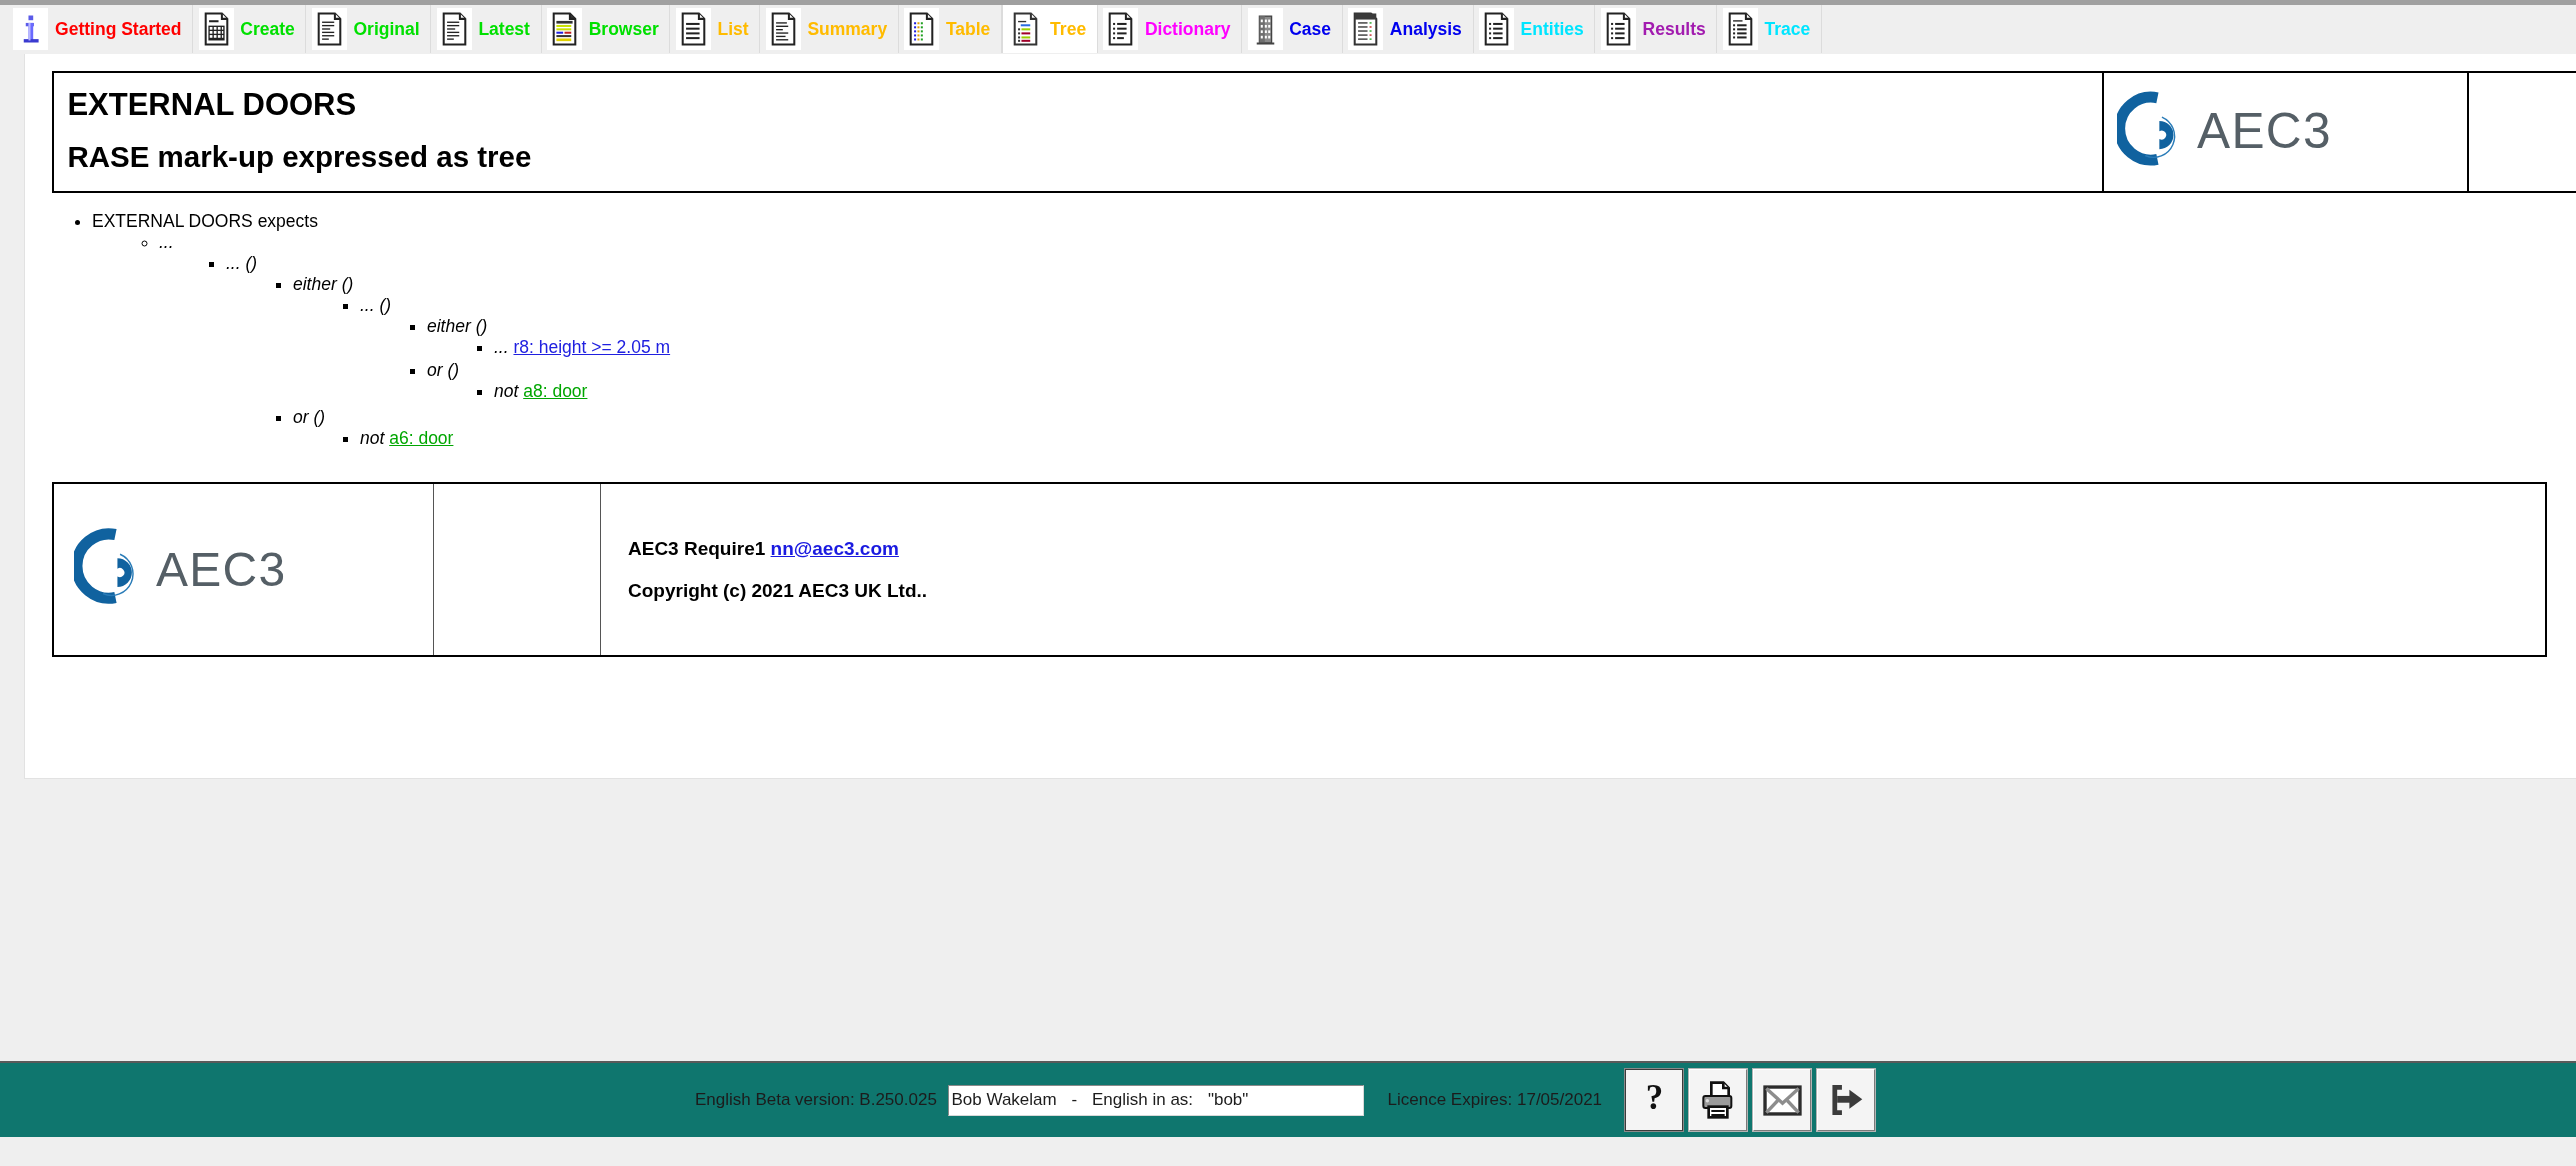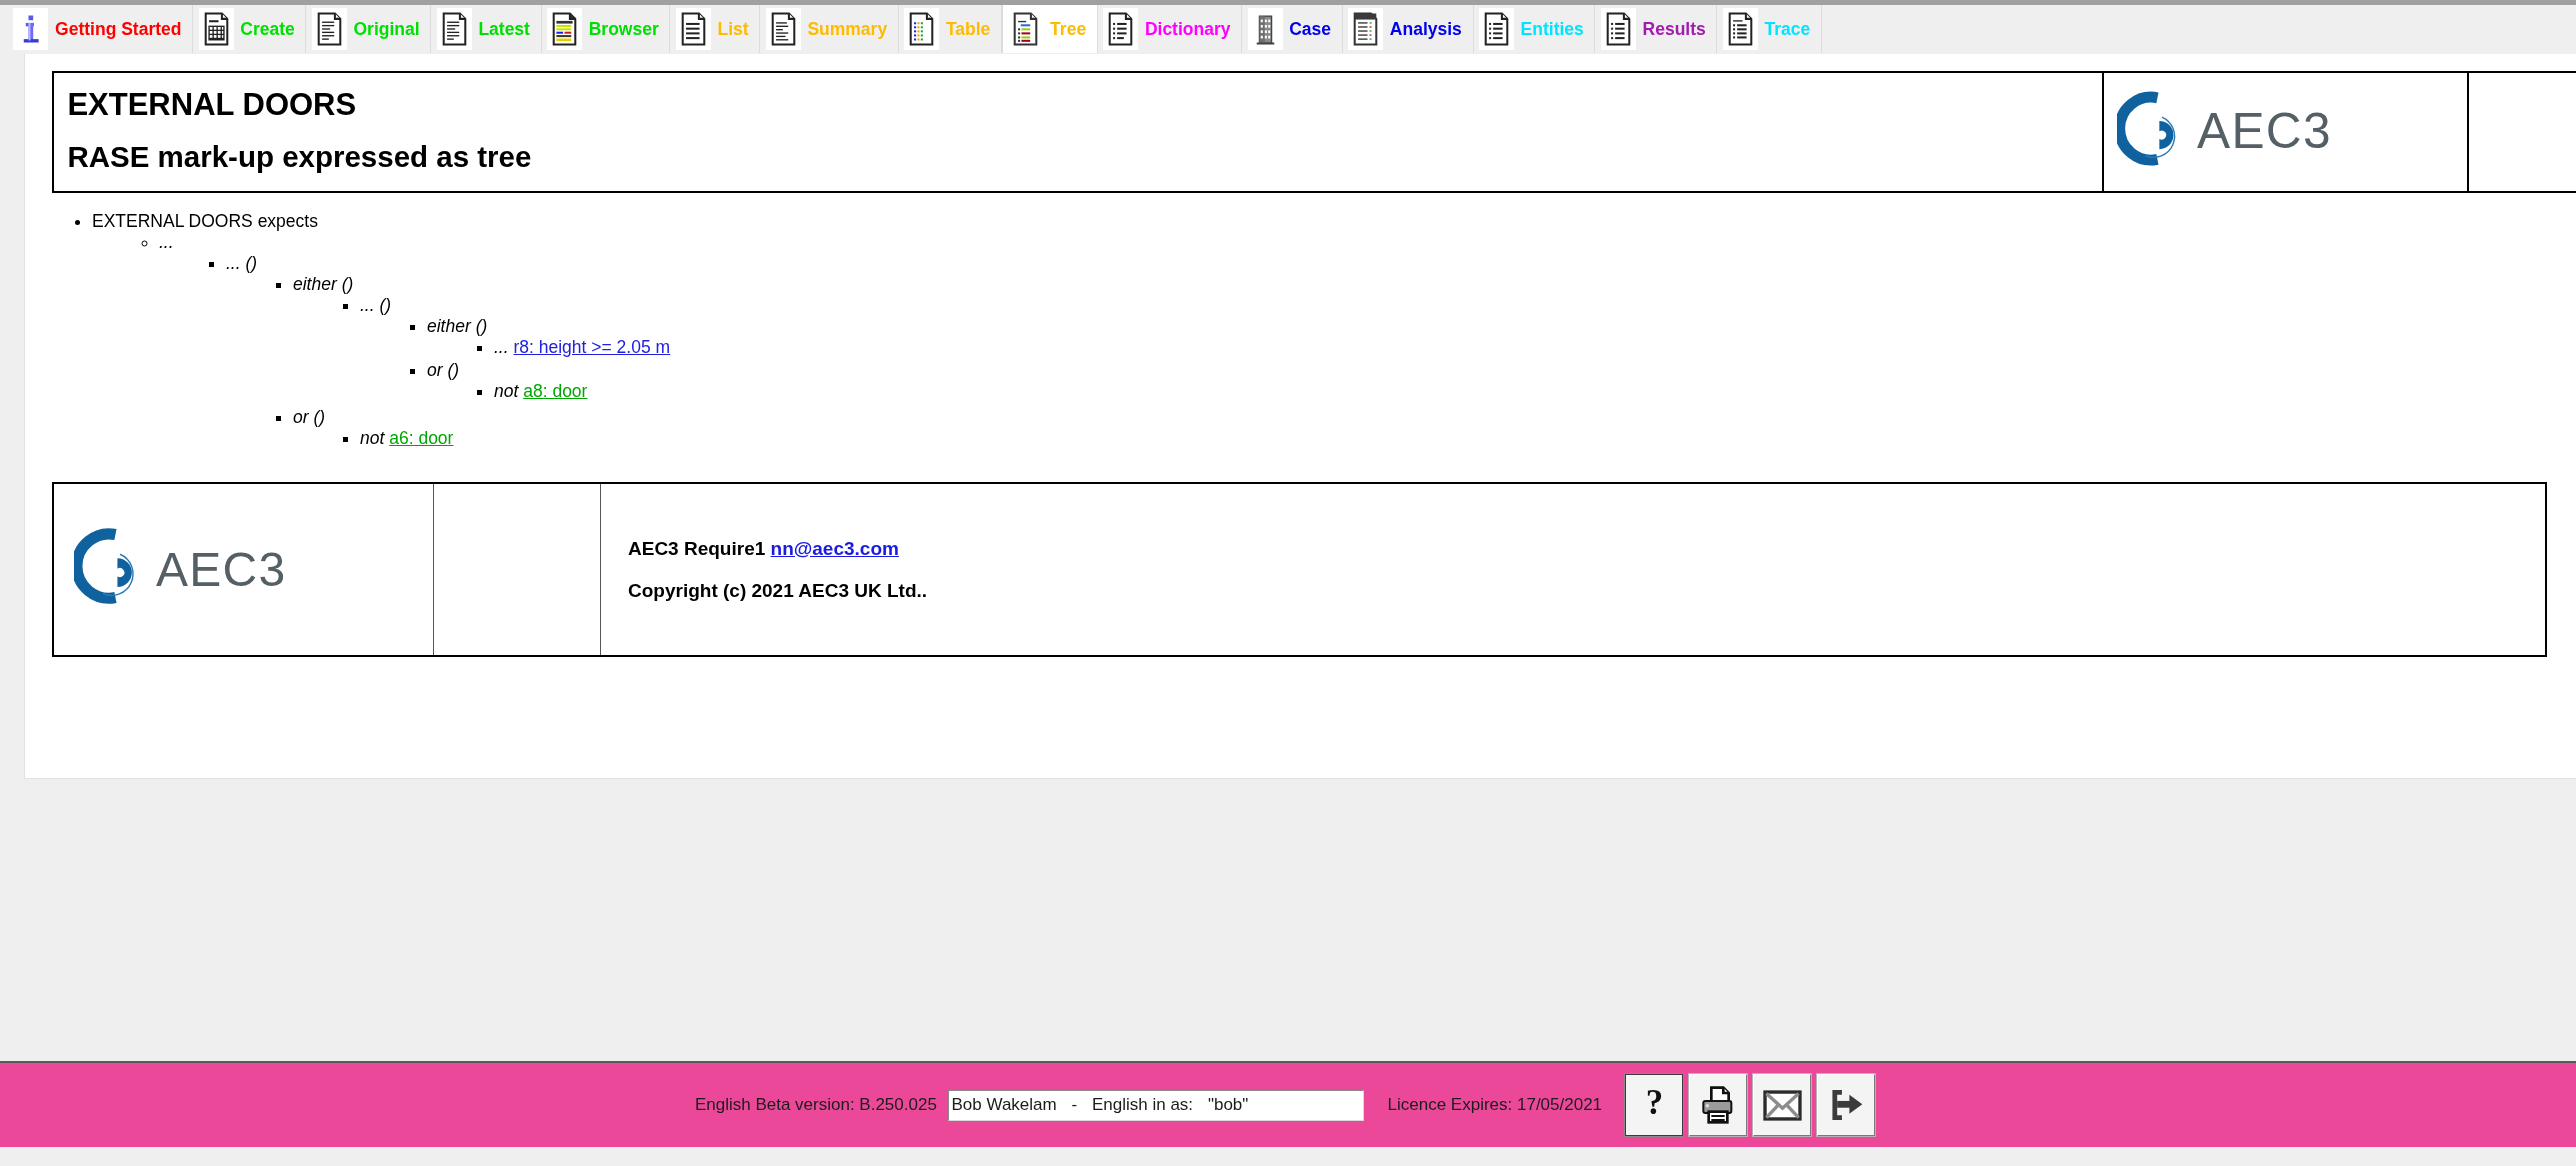--- a/index.html
+++ b/index.html
@@ -189,22 +189,22 @@
     color: #1a1ae0;
     text-decoration: underline;
     font-weight: bold;
   }
 
   
   .statusbar {
     position: absolute;
     left: 0; top: 1061px;
     width: 2576px;
-    height: 86px;
-    background: #ec4899;
+    height: 76px;
+    background: #0f766e;
     border-top: 2px solid #5a5a5a;
     display: flex;
     align-items: center;
     justify-content: center;
     gap: 0;
     box-sizing: border-box;
   }
   .st-version {
     font-size: 17px;
     color: #1c1c1c;

